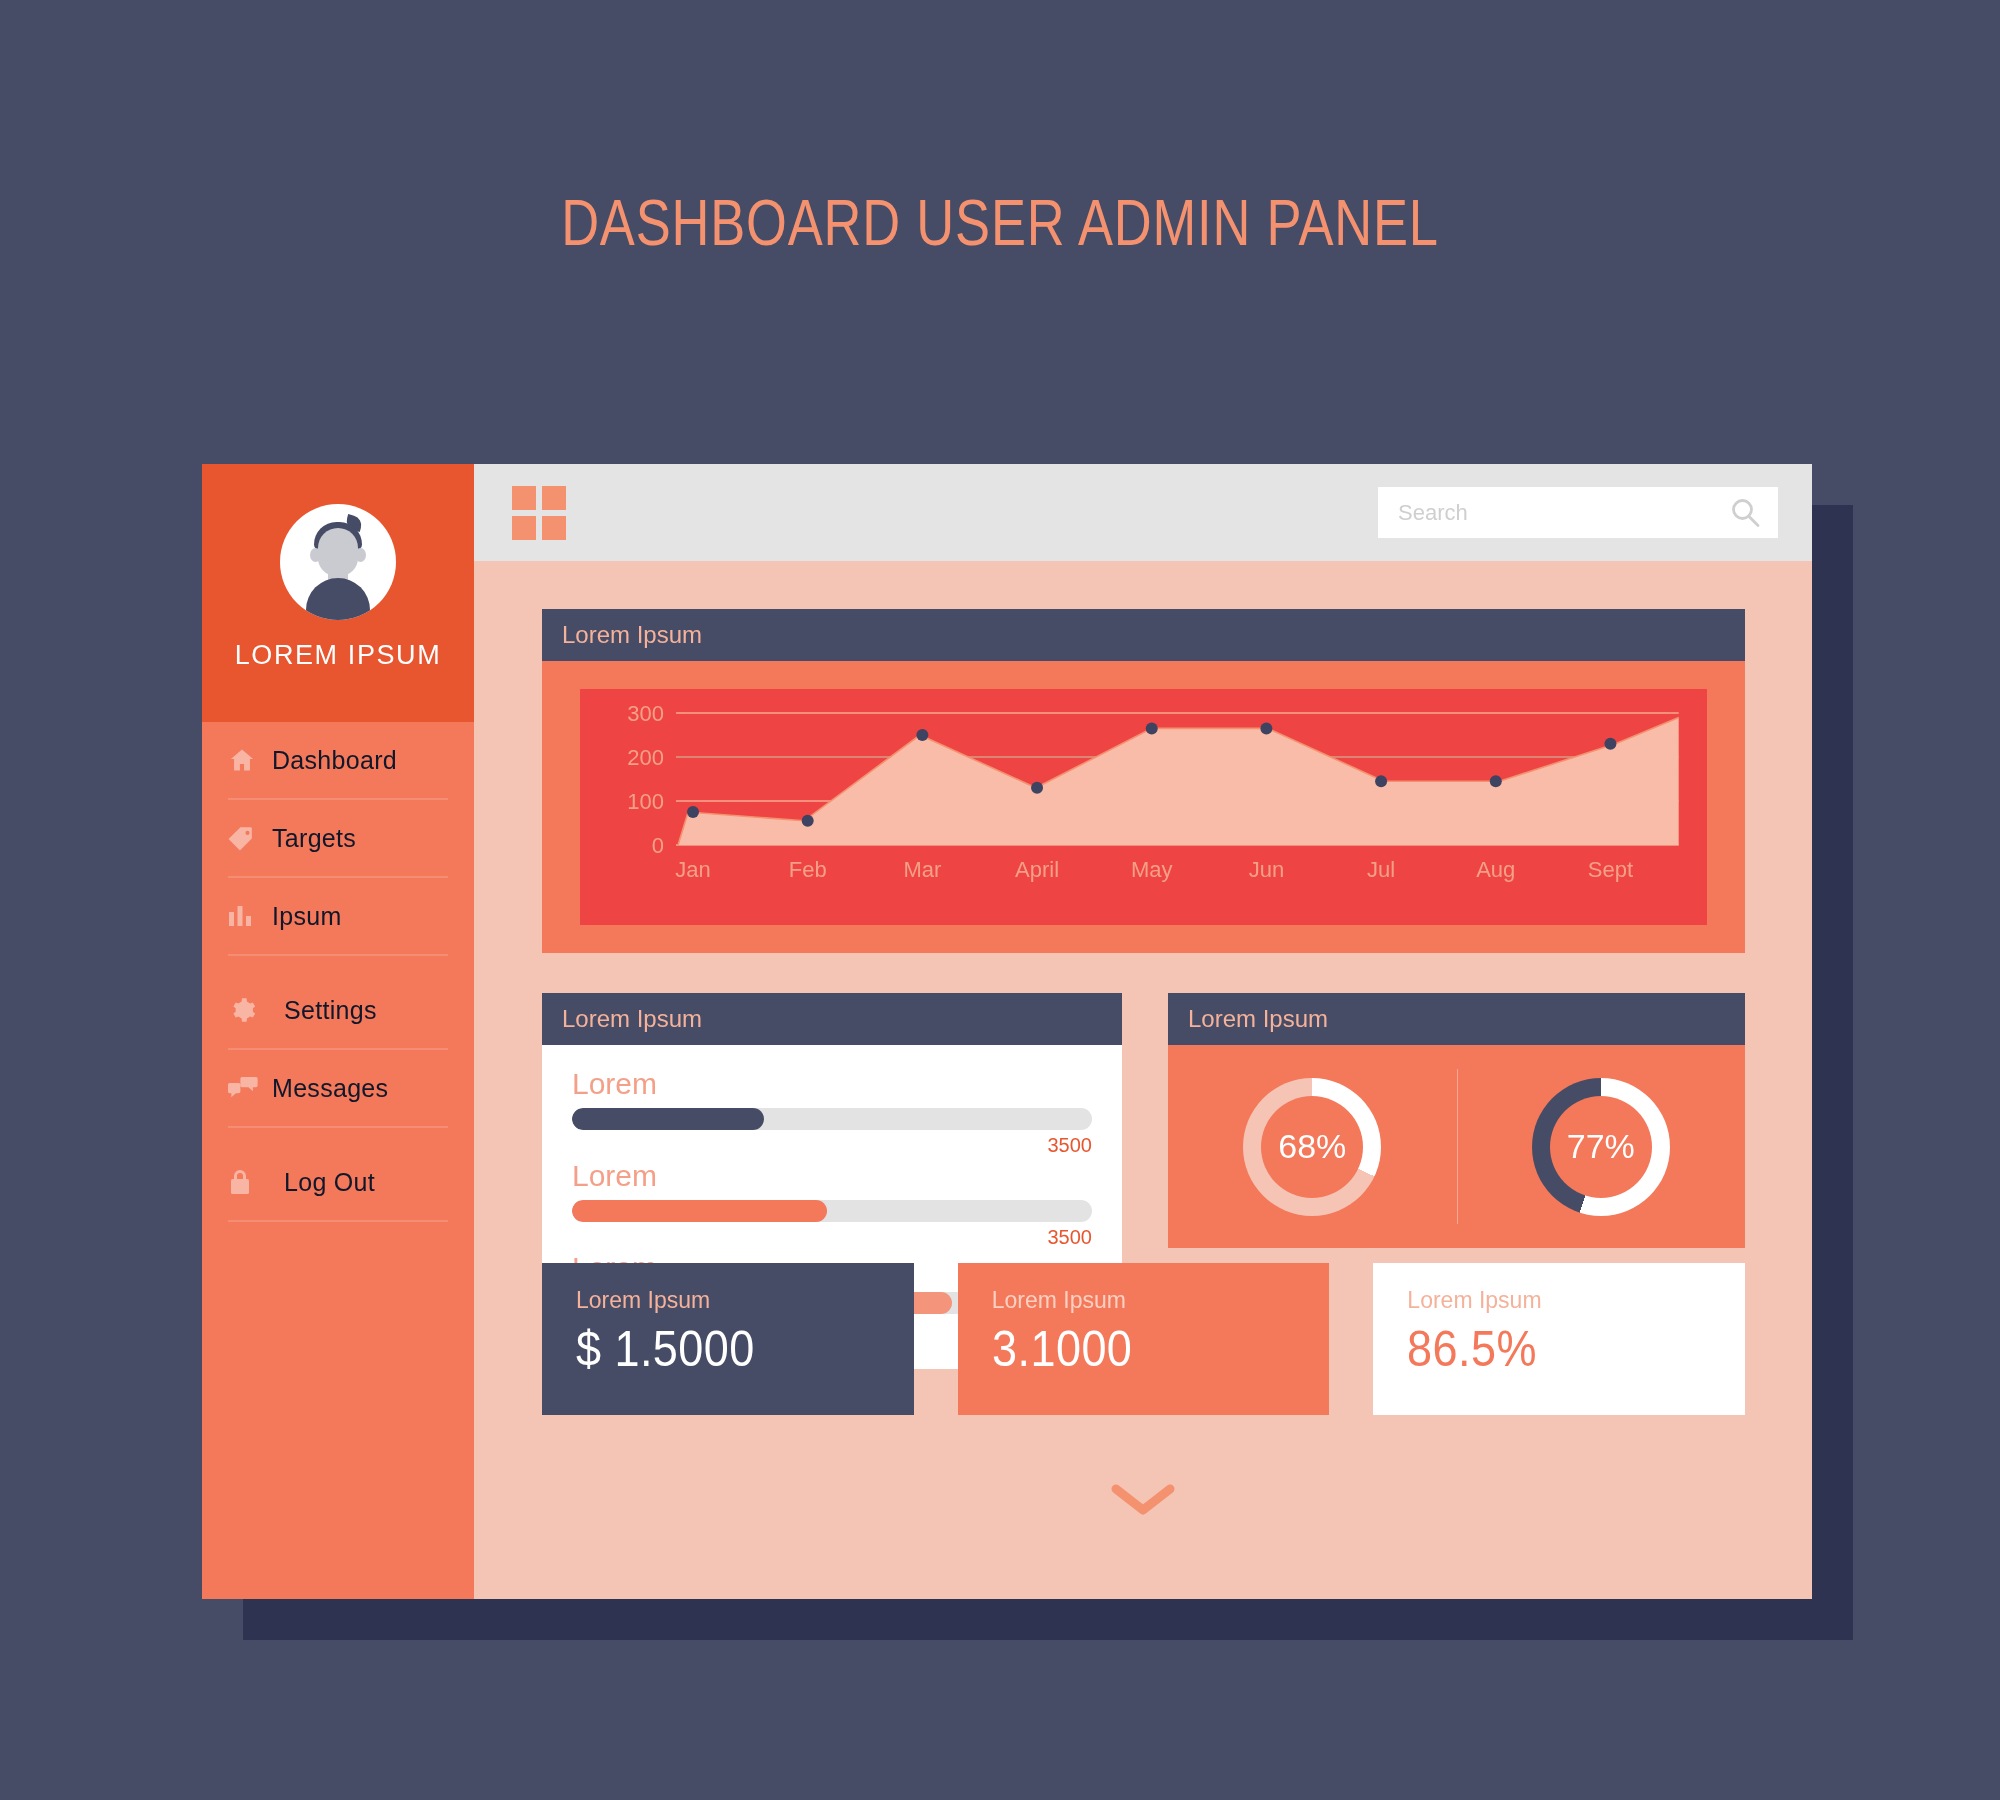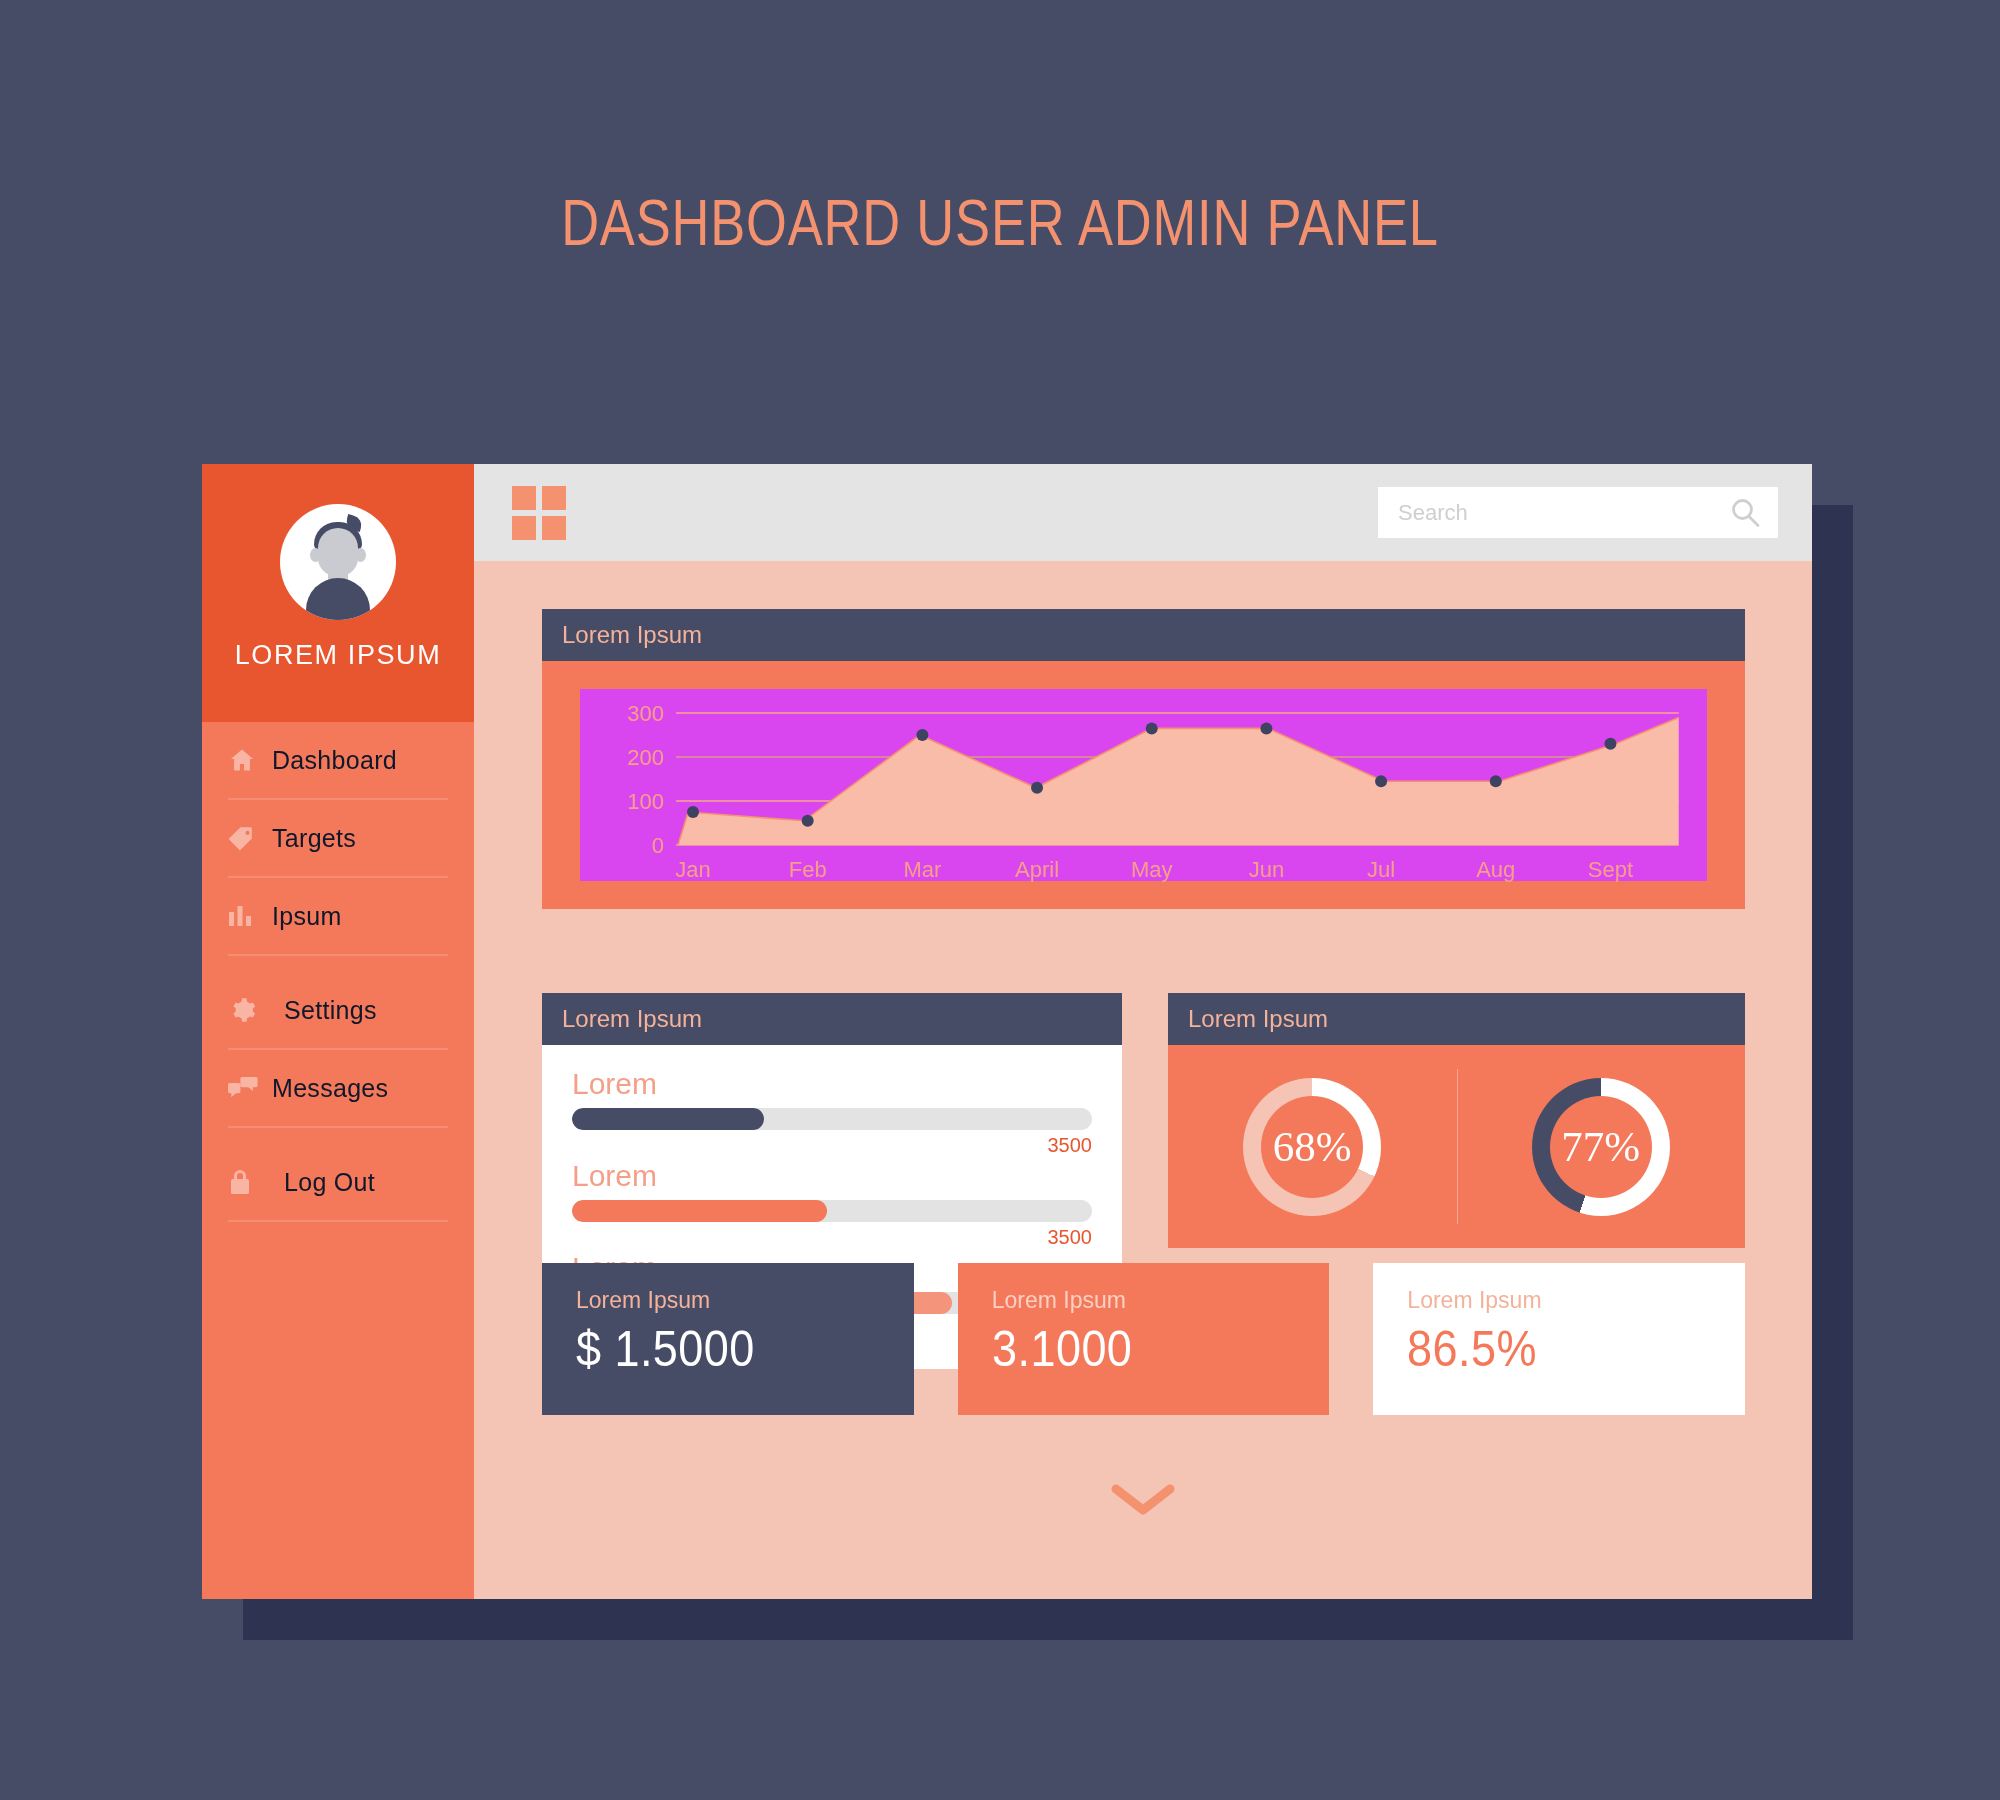--- a/index.html
+++ b/index.html
@@ -217,22 +217,22 @@
   #chart-card {
     position: absolute;
     left: 68px; top: 48px;
     width: 1203px;
   }
   #chart-body {
     background: #F4785A;
     padding: 28px 38px 28px 38px;
   }
   #chart-plot {
-    background: #d946ef;
-    height: 192px;
+    background: #ef4444;
+    height: 236px;
     position: relative;
     padding-left: 28px;
   }
 
   
   #bars-card {
     position: absolute;
     left: 68px; top: 432px;
     width: 580px;
   }
@@ -288,22 +288,21 @@
     position: relative;
   }
   .donut-hole {
     width: 102px; height: 102px;
     border-radius: 50%;
     background: #F4785A;
     display: flex;
     align-items: center;
     justify-content: center;
     color: #FFFFFF;
-    font-size: 43px;
-    font-family: Liberation Serif, serif;
+    font-size: 34px;
   }
 
   
   #stats-row {
     position: absolute;
     left: 68px; top: 702px;
     width: 1203px;
     display: flex;
     gap: 44px;
   }

